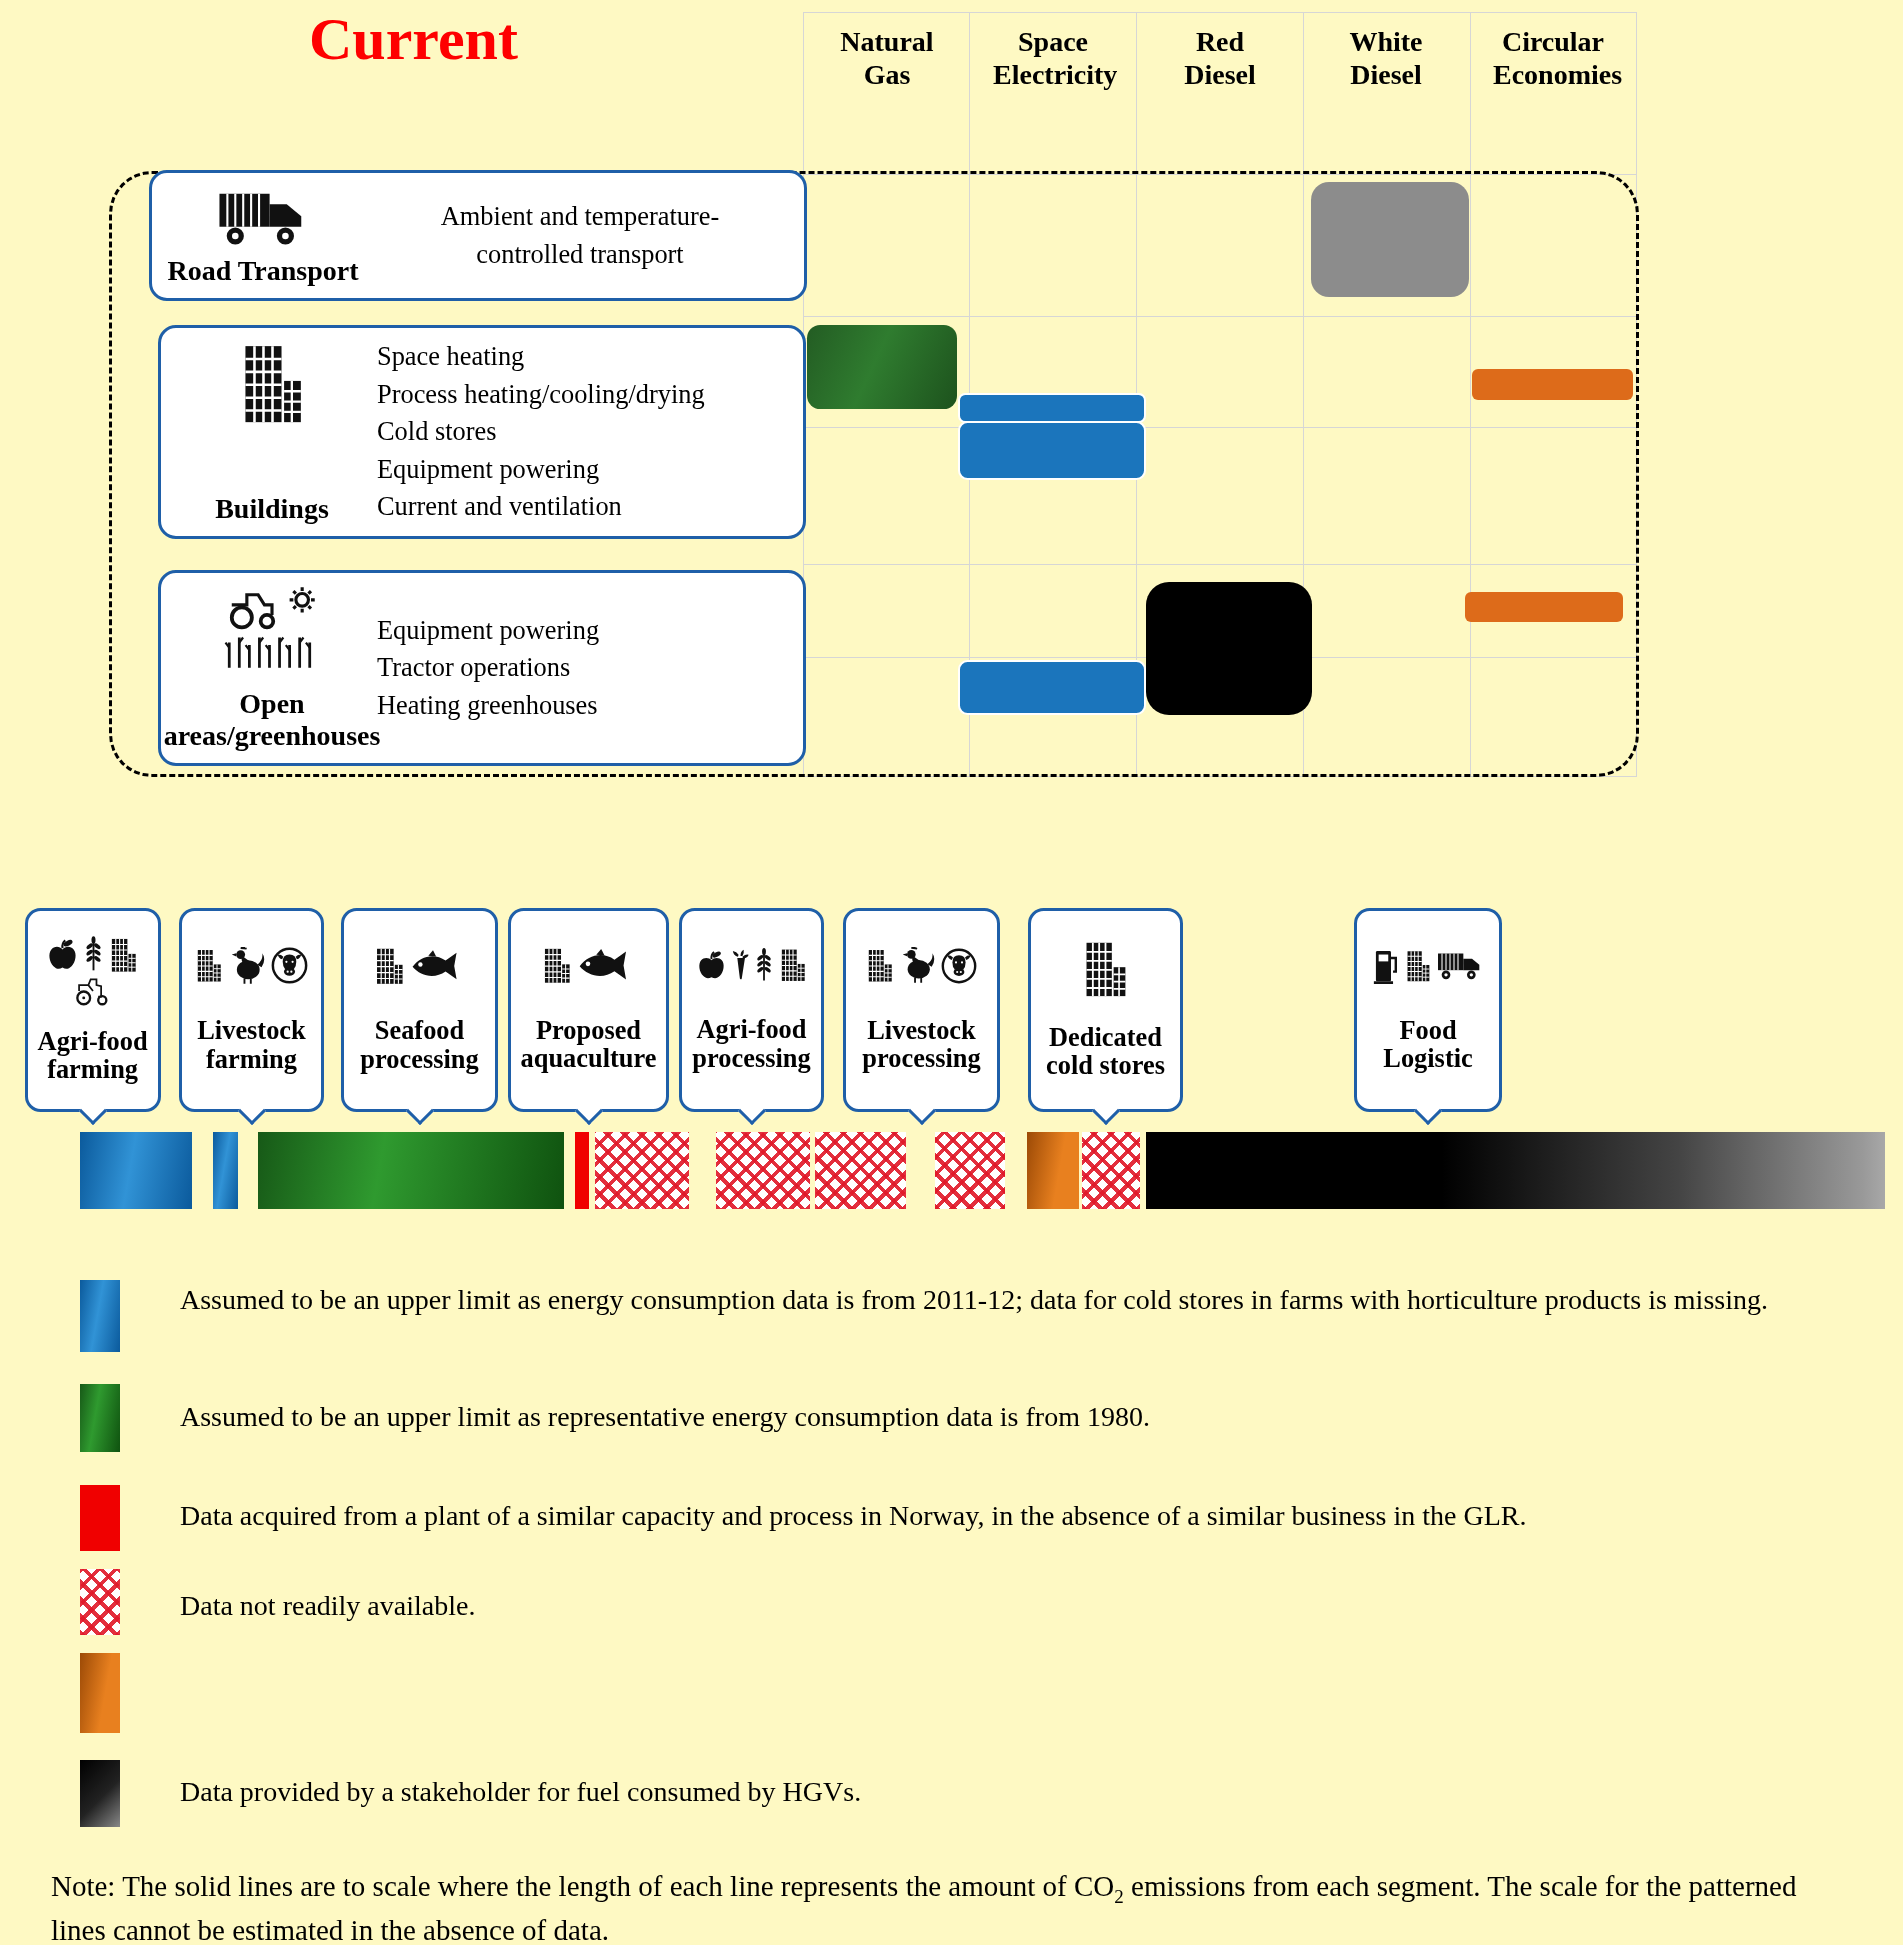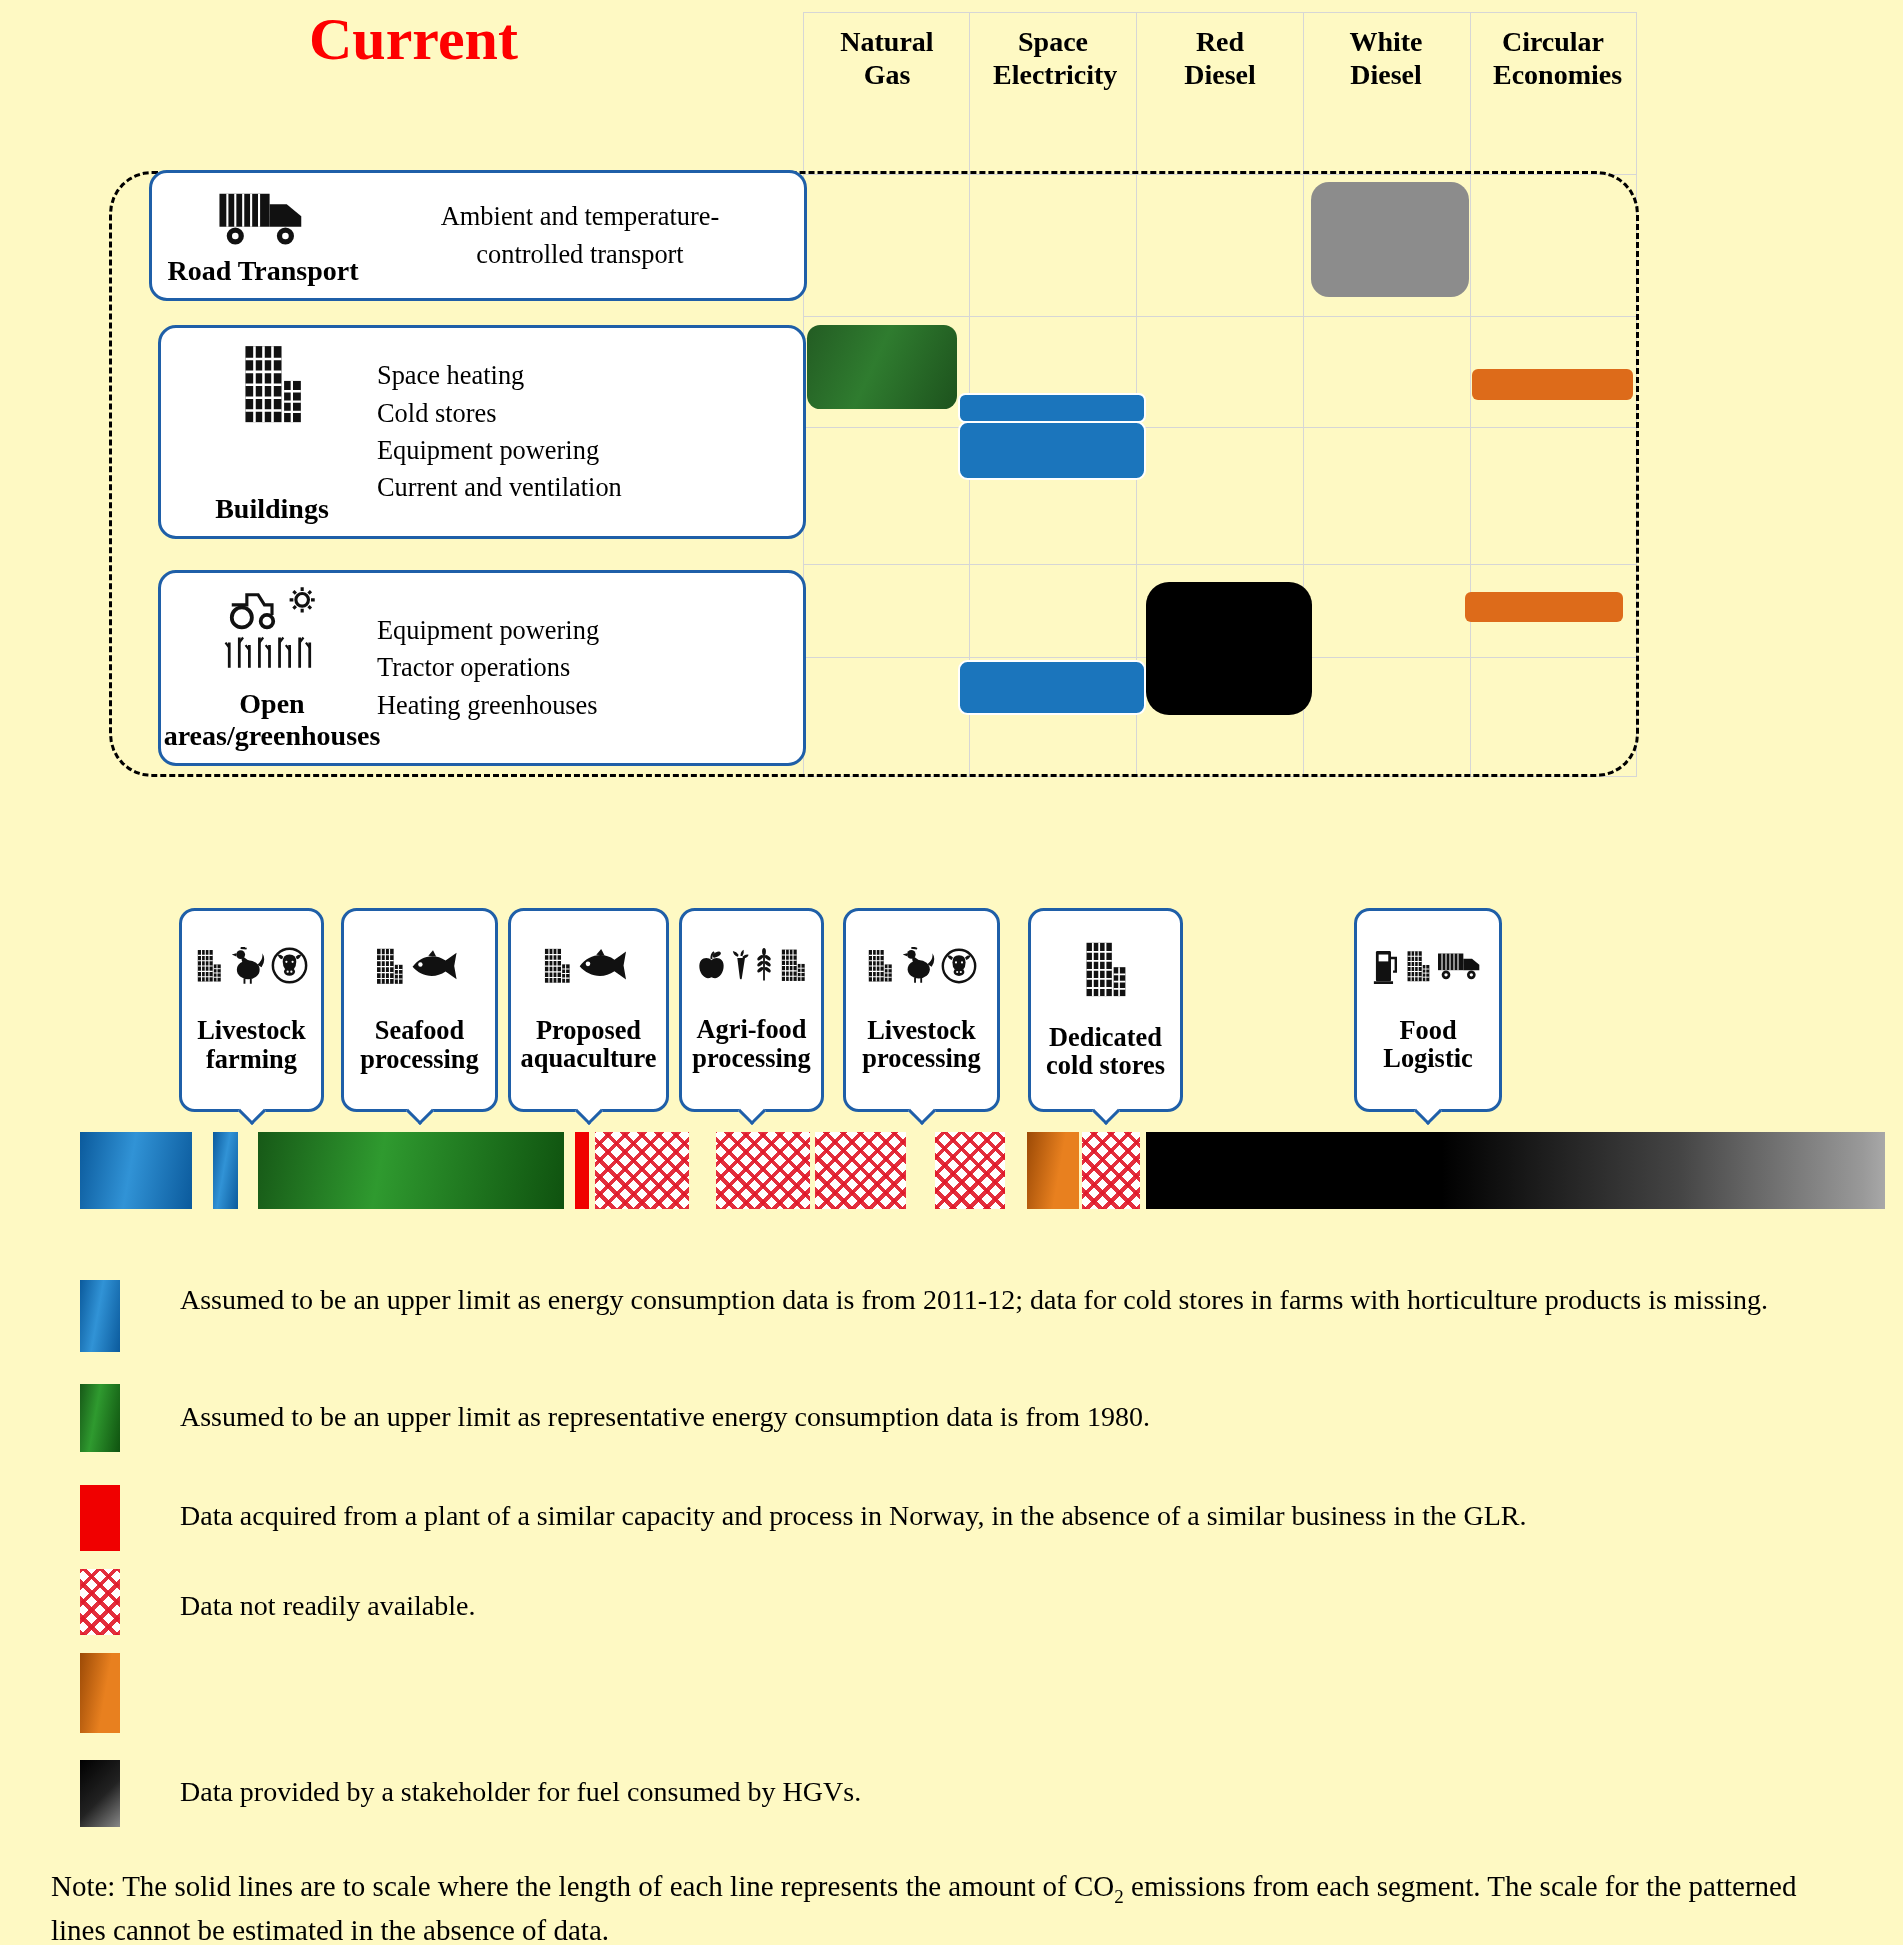--- a/index.html
+++ b/index.html
@@ -230,20 +230,21 @@
 
   <div class="row-box box-buildings">
     <div class="row-left">
       <svg class="ic" style="width:67px;height:83px" viewBox="0 0 112 138" width="67" height="83">
           <use href="#i-building"></use>
         </svg>
       <div class="row-label">Buildings</div>
     </div>
     <div class="row-acts">
       <div class="act">Space heating</div>
+      <div class="act">Process heating/cooling/drying</div>
       <div class="act">Cold stores</div>
       <div class="act">Equipment powering</div>
       <div class="act">Current and ventilation</div>
     </div>
   </div>
 
   <div class="row-box box-open">
     <div class="row-left">
       <svg class="ic" style="width:96px;height:86px" viewBox="0 0 160 144" width="96" height="86">
           <use href="#i-farm"></use>
@@ -259,20 +260,38 @@
 
   <div class="block mb-gray"></div>
   <div class="block mb-green"></div>
   <div class="block mb-blue-a"></div>
   <div class="block mb-blue-b"></div>
   <div class="block mb-orange-a"></div>
   <div class="block mb-black"></div>
   <div class="block mb-blue-c"></div>
   <div class="block mb-orange-b"></div>
 
+  <div class="callout co1">
+    <div class="co-icons">
+      <svg class="ic" style="width:31px;height:34px" viewBox="0 0 52 56" width="31" height="34">
+          <use href="#i-apple"></use>
+        </svg>
+      <svg class="ic" style="width:19px;height:37px" viewBox="0 0 32 62" width="19" height="37">
+          <use href="#i-wheat"></use>
+        </svg>
+      <svg class="ic" style="width:29px;height:36px" viewBox="0 0 48 60" width="29" height="36">
+          <use href="#i-building"></use>
+        </svg>
+      <svg class="ic" style="width:40px;height:29px" viewBox="0 0 66 48" width="40" height="29">
+          <use href="#i-tractor"></use>
+        </svg>
+    </div>
+    <div class="co-label">Agri-food farming</div>
+    <div class="tail"></div>
+  </div>
 
   <div class="callout co2">
     <div class="co-icons">
       <svg class="ic" style="width:28px;height:35px" viewBox="0 0 46 58" width="28" height="35">
           <use href="#i-building"></use>
         </svg>
       <svg class="ic" style="width:36px;height:38px" viewBox="0 0 60 64" width="36" height="38">
           <use href="#i-rooster"></use>
         </svg>
       <svg class="ic" style="width:37px;height:37px" viewBox="0 0 62 62" width="37" height="37">

